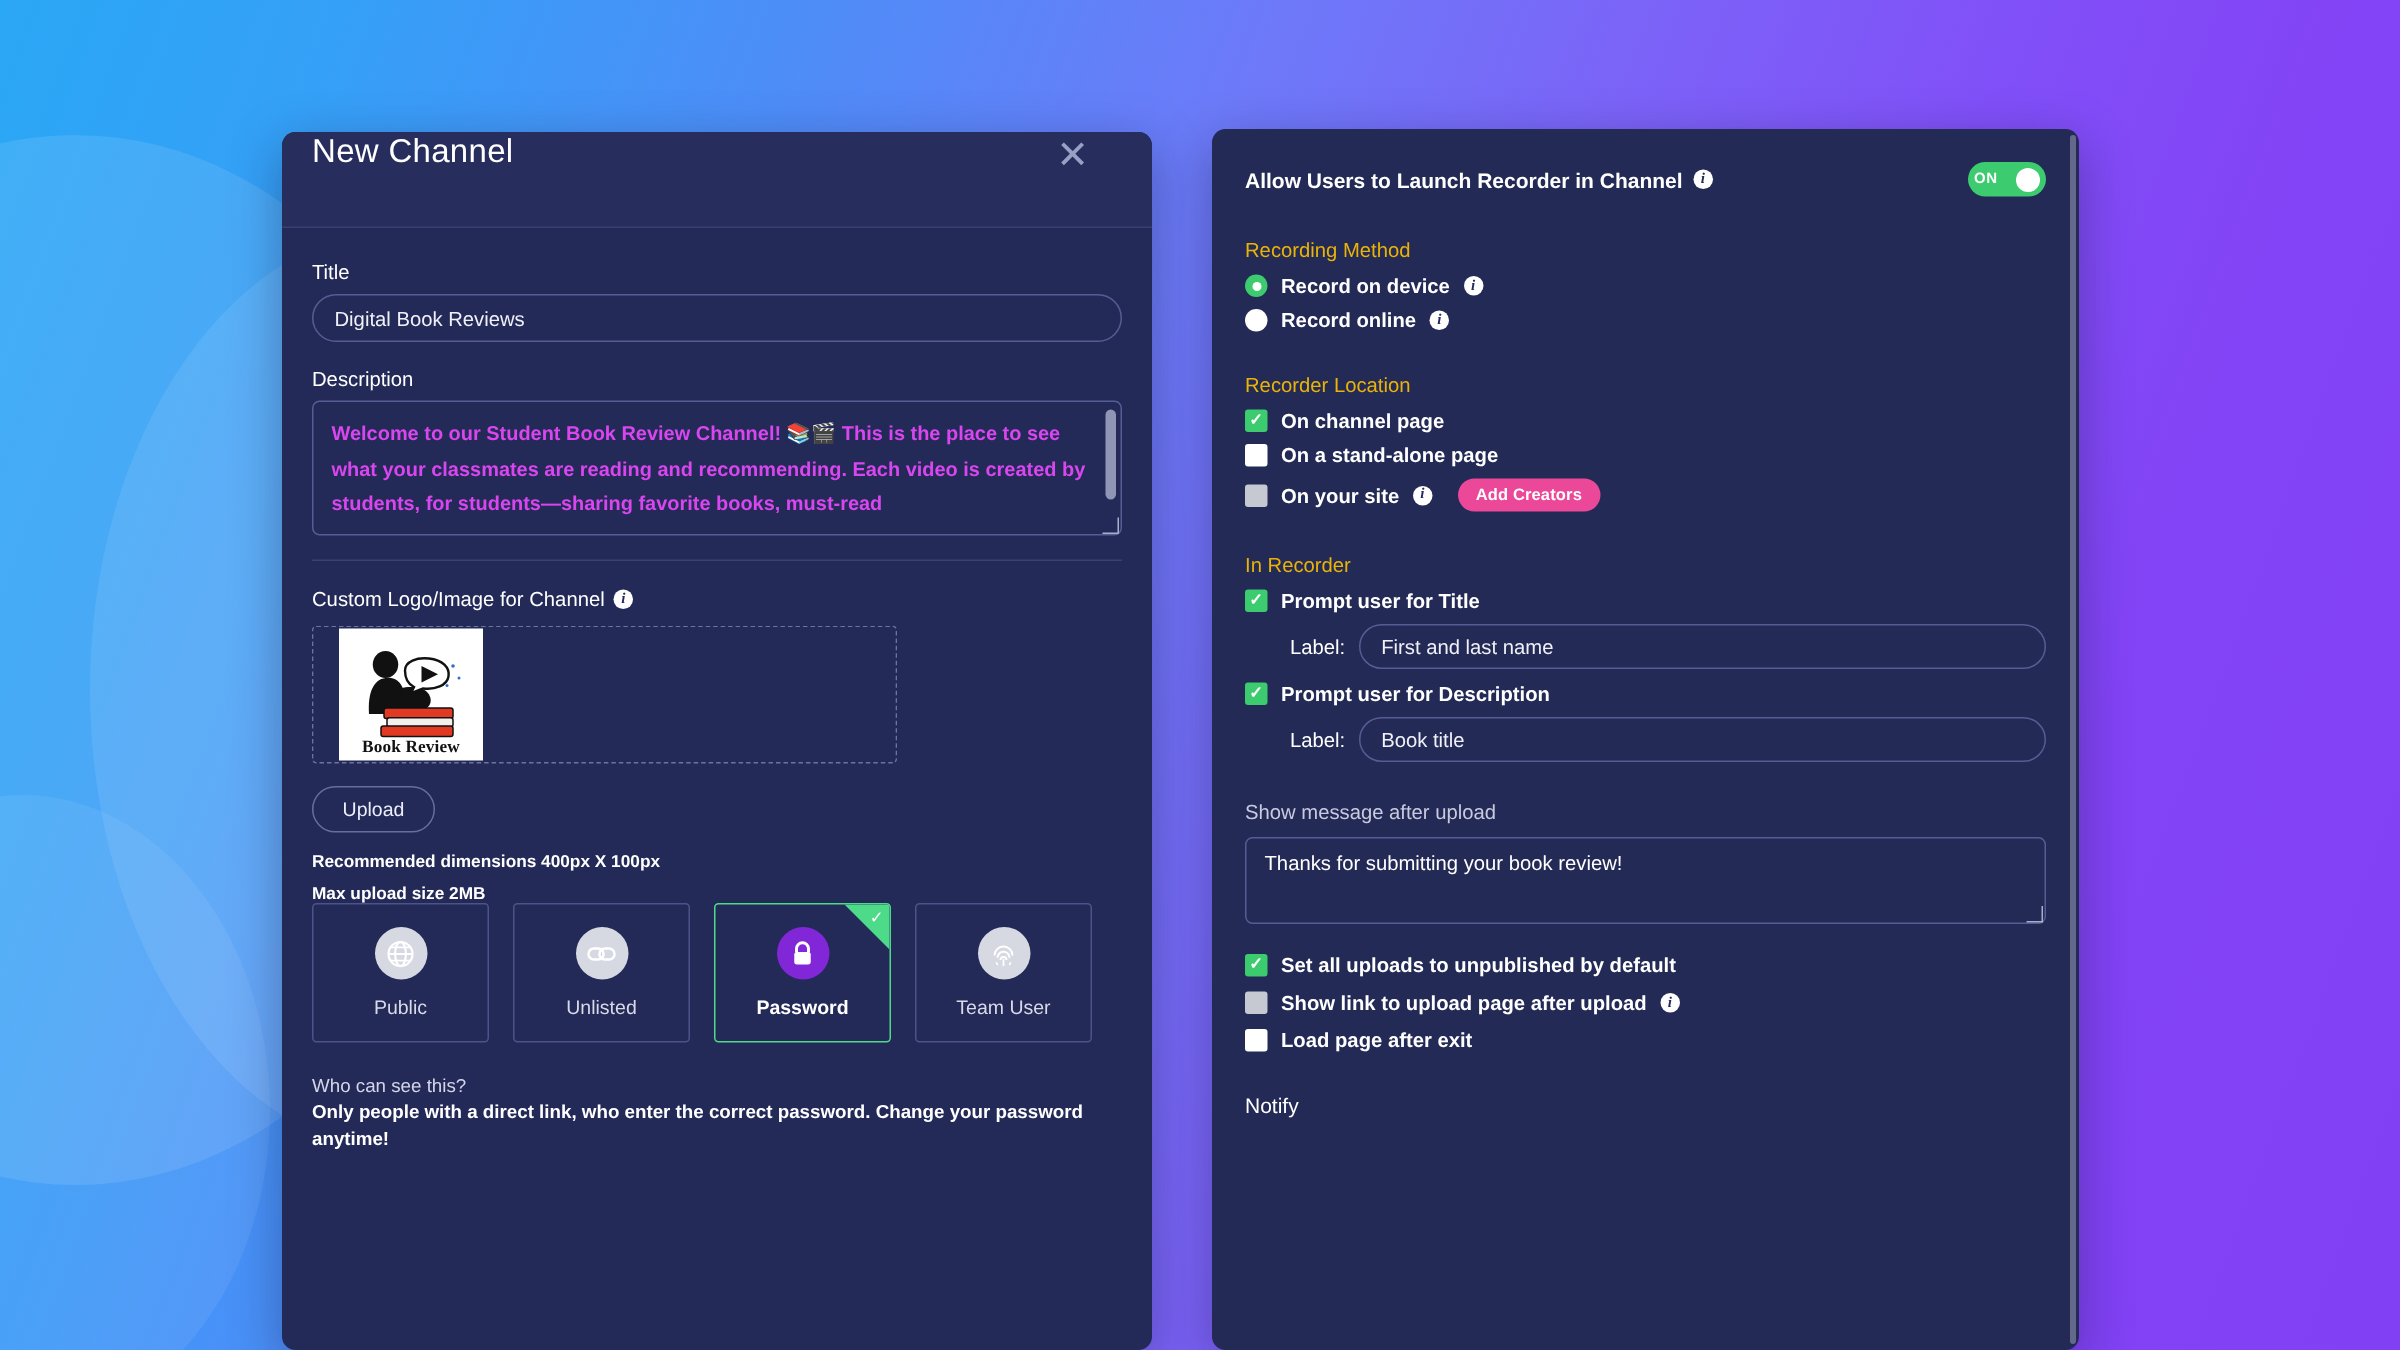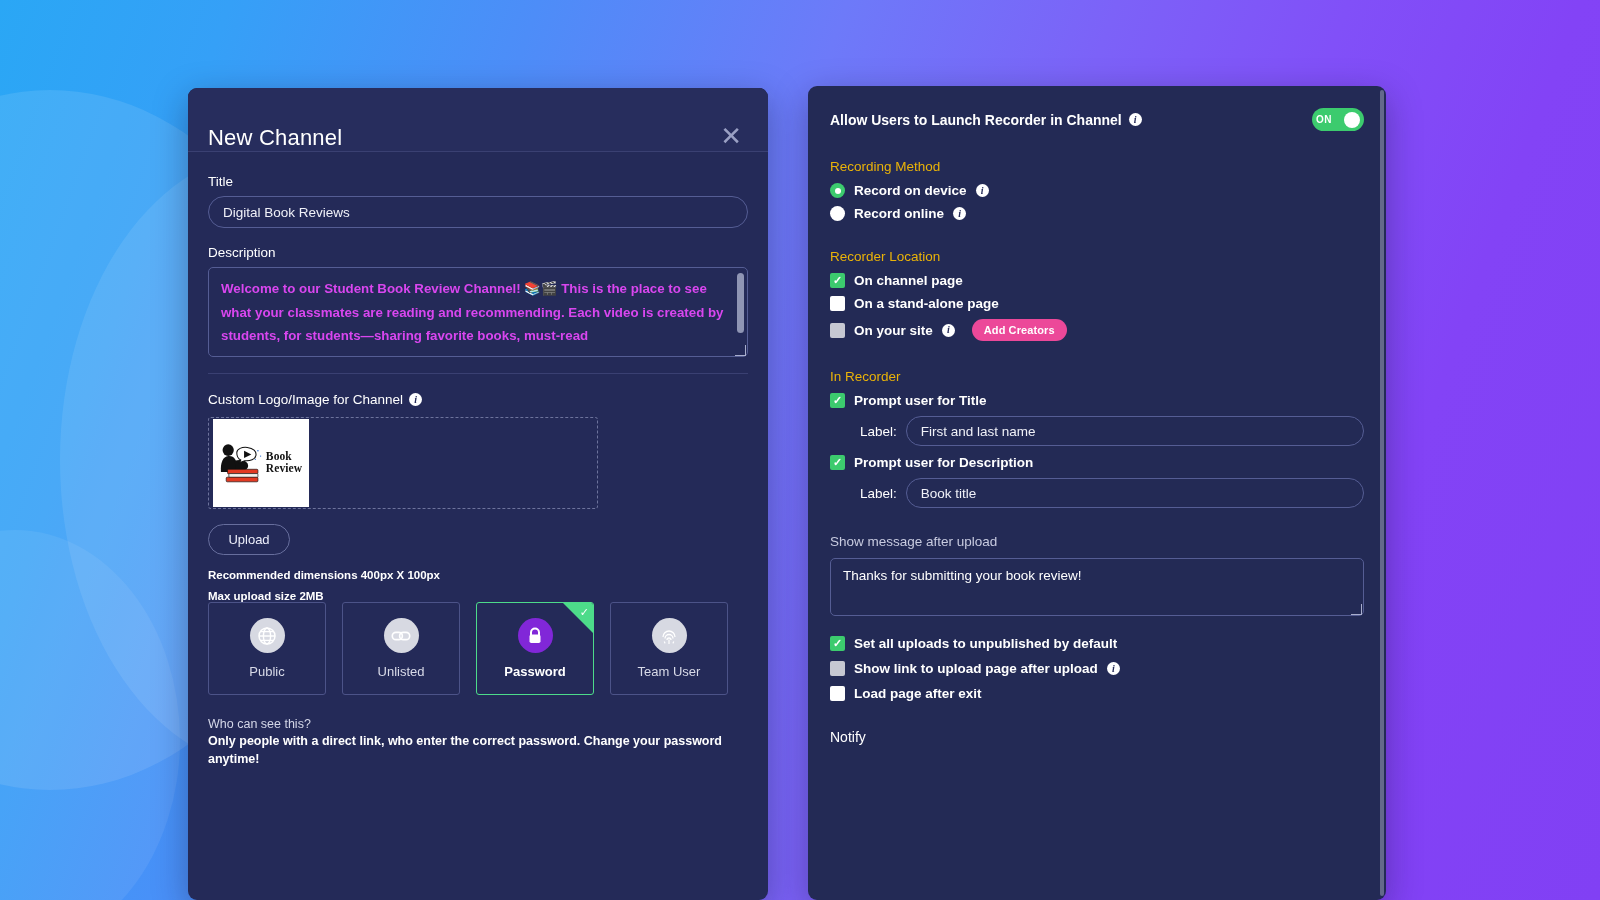--- a/index.html
+++ b/index.html
@@ -34,22 +34,22 @@
     border-radius: 9px;
     overflow: hidden;
     box-shadow: 0 10px 34px rgba(16, 20, 52, 0.35);
   }
   #left-panel  { left: 188px; top: 88px;  width: 580px; height: 812px; }
   #right-panel { left: 808px; top: 86px;  width: 578px; height: 814px; background: #232a55; }
 
   
   .panel-header {
     height: 64px;
-    display: flex; align-items: flex-end; justify-content: space-between;
-    padding: 0 22px 0 20px;
+    display: flex; align-items: flex-start; justify-content: space-between;
+    padding: 0 38px 0 20px;
     background: #272d5d;
     border-bottom: 1px solid #3a4072;
   }
   .panel-title { font-size: 22px; color: #ffffff; font-weight: 400; letter-spacing: .2px; }
   .close-x {
     font-size: 26px; color: #9aa0c4; line-height: 1; cursor: pointer;
     font-weight: 300; padding: 2px 4px;
   }
 
   
@@ -93,23 +93,23 @@
     font-family: "Liberation Serif", serif; line-height: 1;
   }
 
   
   .dropzone {
     width: 390px; height: 92px;
     border: 1px dashed #6d739c; border-radius: 3px;
     position: relative;
   }
   .logo-thumb {
-    position: absolute; left: 4px; top: 1px;
+    position: absolute; left: 17px; top: 1px;
     width: 96px; height: 88px; background: #ffffff;
-    display: flex; flex-direction: row; align-items: center; justify-content: flex-end;
+    display: flex; flex-direction: column; align-items: center; justify-content: flex-end;
     padding-bottom: 3px;
   }
   .logo-caption {
     font-family: "Liberation Serif", serif;
     font-size: 11.5px; color: #111111; font-weight: 700; letter-spacing: .1px;
   }
 
   .upload-btn {
     margin-top: 15px; width: 82px; height: 31px;
     border-radius: 16px; border: 1px solid #676e9d;

